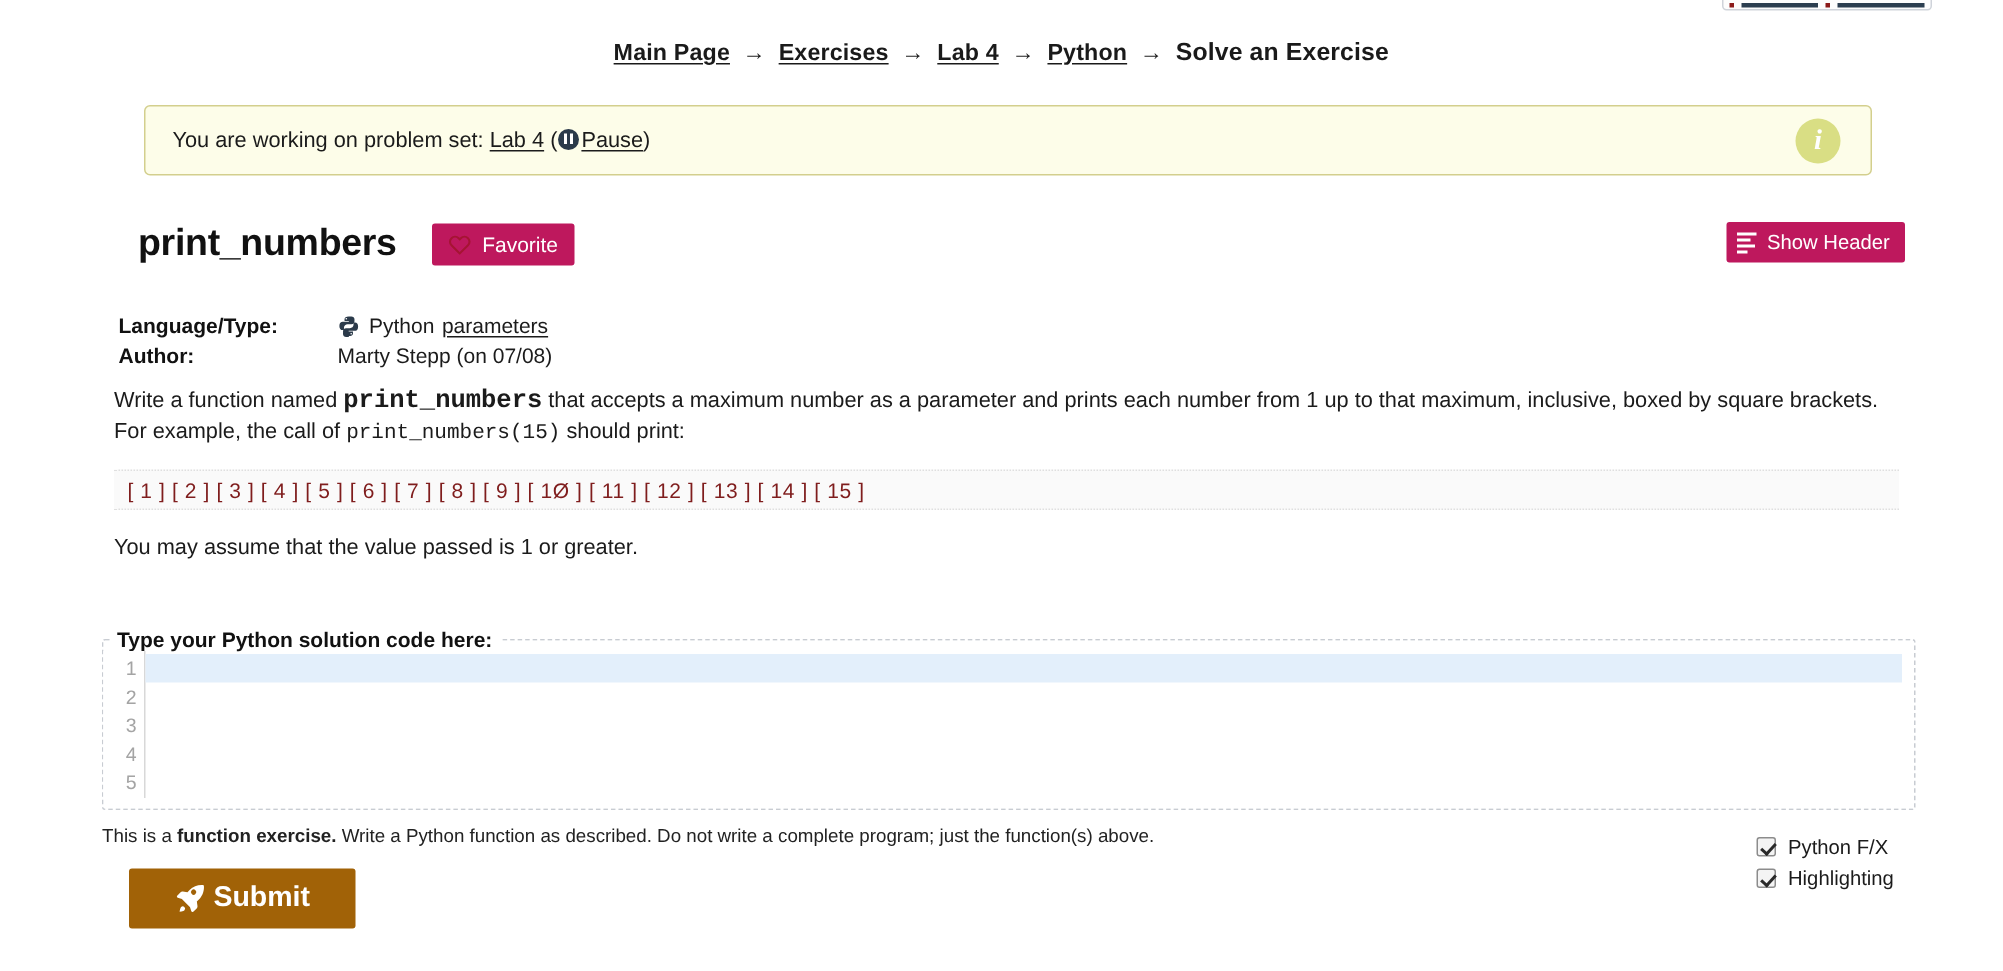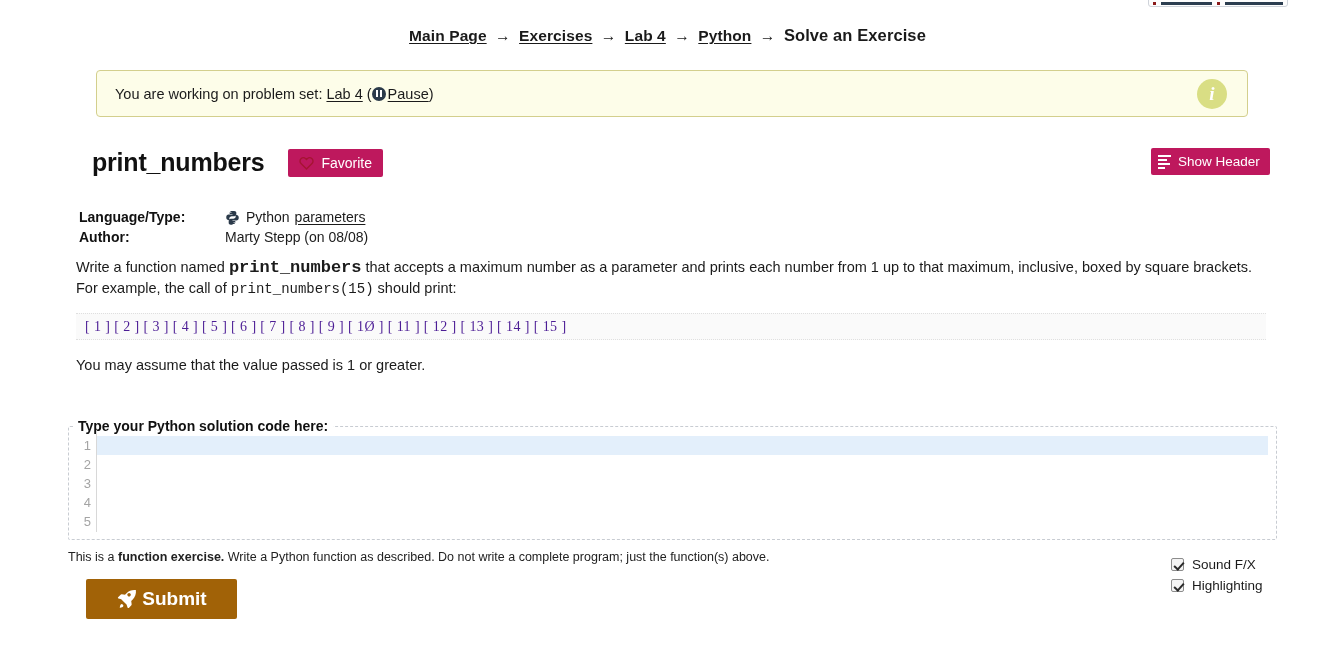--- a/index.html
+++ b/index.html
@@ -176,23 +176,23 @@
   .mono-call { font-family: "Liberation Mono", monospace; font-size: 14px; }
 
   
   .output-box {
     position: absolute;
     top: 313px; left: 76px;
     width: 1190px; height: 27px;
     background: #fafafa;
     border-top: 1px dotted #dfdfdf;
     border-bottom: 1px dotted #dfdfdf;
-    font-family: Liberation Serif, serif;
+    font-family: Liberation Sans, sans-serif;
     font-size: 14px;
-    color: #4c1d95;
+    color: #7f1d1d;
     display: flex; align-items: center;
     padding-left: 9px;
     letter-spacing: .4px;
     white-space: pre;
   }
 
   .assume {
     position: absolute;
     top: 357px; left: 76px;
     font-size: 14.5px;
@@ -360,21 +360,21 @@
         <svg class="py-icon" viewBox="0 0 24 24">
           <path d="M11.9 1.5c-2.6 0-4.4.9-4.4 2.9v2.1h4.6v.7H5.6C3.6 7.2 2 8.5 2 11.6c0 3 1.4 4.4 3.3 4.4h1.6v-2.5c0-2.1 1.8-3.6 3.9-3.6h4.1c1.8 0 3.2-1.4 3.2-3.2V4.4c0-1.8-1.5-2.6-3.3-2.9h-2.9zm-2.5 1.6c.5 0 .9.4.9.9s-.4.9-.9.9-.9-.4-.9-.9.4-.9.9-.9z" fill="#2b3a4a"></path>
           <path d="M12.1 22.5c2.6 0 4.4-.9 4.4-2.9v-2.1h-4.6v-.7h6.5c2 0 3.6-1.3 3.6-4.4 0-3-1.4-4.4-3.3-4.4h-1.6v2.5c0 2.1-1.8 3.6-3.9 3.6H9.1c-1.8 0-3.2 1.4-3.2 3.2v3.3c0 1.8 1.5 2.6 3.3 2.9h2.9zm2.5-1.6c-.5 0-.9-.4-.9-.9s.4-.9.9-.9.9.4.9.9-.4.9-.9.9z" fill="#2b3a4a"></path>
         </svg>
         <span>Python</span>
         <a href="#">parameters</a>
       </div>
     </div>
     <div class="meta-row">
       <div class="meta-label">Author:</div>
-      <div class="meta-value">Marty Stepp (on 08/08)</div>
+      <div class="meta-value">Marty Stepp (on 07/08)</div>
     </div>
   </div>
 
   <div class="desc">
     <div><span>Write a function named </span><span class="mono-b">print_numbers</span><span> that accepts a maximum number as a parameter and prints each number from 1 up to that maximum, inclusive, boxed by square brackets.</span></div>
     <div><span>For example, the call of </span><span class="mono-call">print_numbers(15)</span><span> should print:</span></div>
   </div>
 
   <div class="output-box">[ 1 ] [ 2 ] [ 3 ] [ 4 ] [ 5 ] [ 6 ] [ 7 ] [ 8 ] [ 9 ] [ 1Ø ] [ 11 ] [ 12 ] [ 13 ] [ 14 ] [ 15 ]</div>
 
@@ -398,21 +398,21 @@
         <div class="code-line"></div>
       </div>
     </div>
   </fieldset>
 
   <div class="footnote"><span>This is a </span><b>function exercise.</b><span> Write a Python function as described. Do not write a complete program; just the function(s) above.</span></div>
 
   <div class="options">
     <div class="opt-row">
       <span class="cbx checked"></span>
-      <span>Sound F/X</span>
+      <span>Python F/X</span>
     </div>
     <div class="opt-row">
       <span class="cbx checked"></span>
       <span>Highlighting</span>
     </div>
   </div>
 
   <button class="submit-btn">
     <svg class="rocket" viewBox="0 0 24 24">
       <path d="M21.5 2.3c-3.6-.5-7.5.9-10 3.4l-1.7 1.7-3.4-.5c-.6-.1-1.2.1-1.6.6L2.3 10c-.4.5-.2 1.2.4 1.4l3.1 1 .1.1 5.6 5.6.1.1 1 3.1c.2.6.9.8 1.4.4l2.5-2.5c.4-.4.6-1 .6-1.6l-.5-3.4 1.7-1.7c2.5-2.5 3.9-6.4 3.4-10zm-5.9 6.4a1.9 1.9 0 1 1-2.7-2.7 1.9 1.9 0 0 1 2.7 2.7z" fill="#ffffff"></path>

